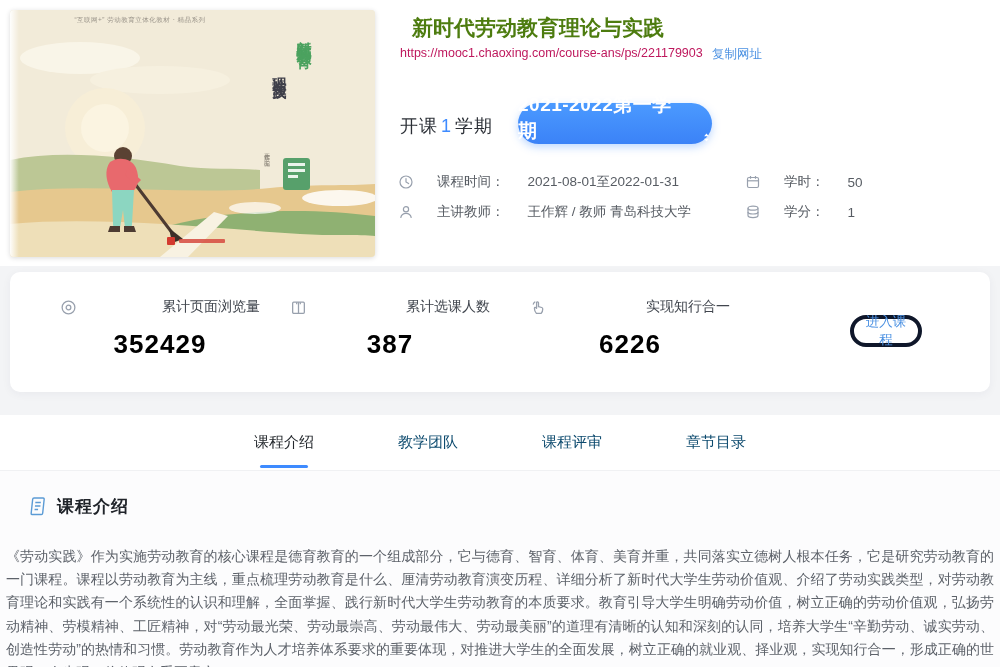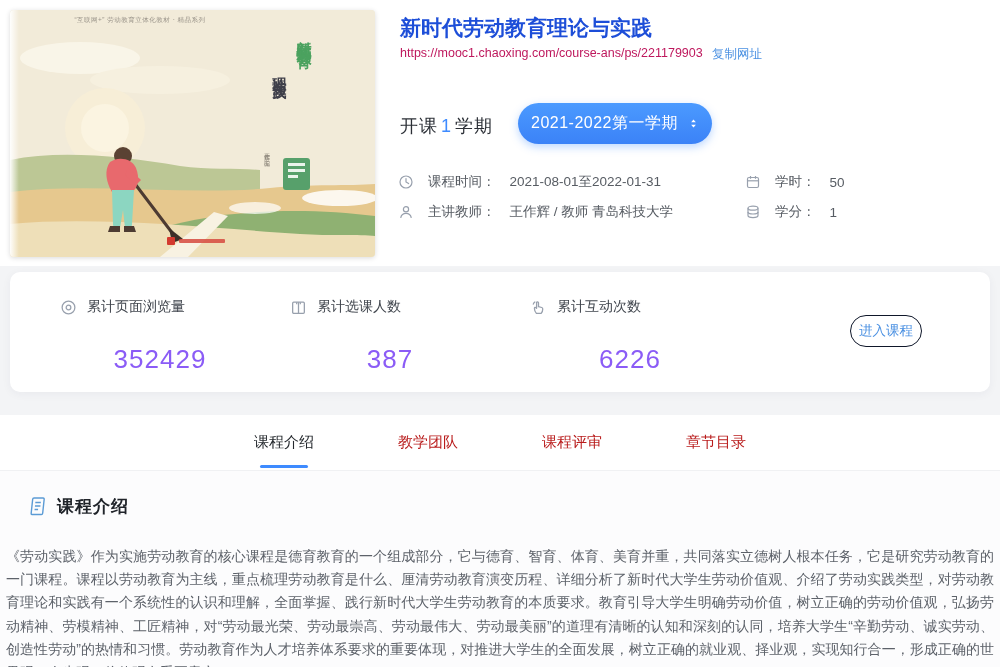--- a/index.html
+++ b/index.html
@@ -17,59 +17,59 @@
   .cover svg{position:absolute;left:0;top:0}
   .cover .edge{position:absolute;left:0;top:0;width:9px;height:100%;
     background:linear-gradient(90deg,rgba(255,255,255,.95),rgba(255,255,255,0));z-index:3}
   .cover .series{position:absolute;left:10px;top:6px;width:240px;text-align:center;
     font-size:6.5px;color:#9a948a;letter-spacing:.5px;z-index:2;white-space:nowrap}
   .vtext{position:absolute;writing-mode:vertical-rl;z-index:2}
   .t-green{right:62px;top:18px;font-size:15px;font-weight:bold;color:#4ba25f;letter-spacing:2px}
   .t-dark{right:86px;top:56px;font-size:14px;font-weight:bold;color:#3f3f49;letter-spacing:2px}
   .t-authors{right:104px;top:138px;font-size:6px;color:#8a8378;letter-spacing:1px}
 
-  .course-title{position:absolute;left:400px;top:14px;font-size:21px;font-weight:bold;color:#1d4ed8}
+  .course-title{position:absolute;left:412px;top:14px;font-size:21px;font-weight:bold;color:#4d7c0f}
   .url-row{position:absolute;left:400px;top:46px;font-size:12.5px;color:#be185d;display:flex;align-items:center}
   .copy-link{position:absolute;left:712px;top:46px;font-size:12.5px;color:#4a90e2;cursor:pointer}
 
   .sem-row{position:absolute;left:400px;top:114px;font-size:18px;color:#2b2f36;letter-spacing:1px}
   .sem-row .num{color:#3e8bff;padding:0 3px}
   .sem-pill{
     position:absolute;left:518px;top:103px;width:194px;height:41px;border-radius:21px;
     background:linear-gradient(180deg,#4b9aff,#3b82f7);
-    color:#fff;font-size:16px;display:flex;align-items:center;justify-content:center;gap:10px;
-    cursor:pointer;box-shadow:0 3px 8px rgba(62,139,255,.35);letter-spacing:.5px;
-  }
-  .info-cell{position:absolute;display:flex;align-items:center;gap:14px;font-size:13.5px;color:#575c63}
+    color:#fff;font-size:19px;display:flex;align-items:flex-end;justify-content:center;gap:10px;
+    cursor:pointer;box-shadow:0 3px 8px rgba(62,139,255,.35);letter-spacing:.5px;font-weight:bold;
+  }
+  .info-cell{position:absolute;display:flex;align-items:center;gap:23px;font-size:13.5px;color:#575c63}
   .info-cell .ic{display:flex;align-items:center}
   .ic svg{display:block}
 
   
   .stats-card{
     position:absolute;left:10px;top:272px;width:980px;height:120px;background:#fff;
     border-radius:10px;box-shadow:0 2px 10px rgba(30,40,70,.05);
   }
   .stat{position:absolute;top:26px;width:200px;text-align:center}
-  .stat .lab{display:flex;align-items:center;justify-content:flex-start;gap:10px;font-size:14px;color:#41464e}
-  .stat .val{margin-top:28px;font-size:26px;font-weight:normal;color:#8b5cf6;letter-spacing:1px}
+  .stat .lab{display:flex;align-items:center;justify-content:space-between;gap:10px;font-size:14px;color:#41464e}
+  .stat .val{margin-top:13px;font-size:26px;font-weight:bold;color:#000000;letter-spacing:1px}
   .stat1{left:50px}.stat2{left:280px}.stat3{left:520px}
   .enter-btn{
     position:absolute;left:840px;top:43px;width:72px;height:32px;border-radius:17px;
-    border:1px solid #0f172a;background:#fff;color:#4a90e2;font-size:13.5px;
+    border:4px solid #0f172a;background:#fff;color:#4a90e2;font-size:13.5px;
     display:flex;align-items:center;justify-content:center;cursor:pointer;
     font-family:inherit;
   }
 
   
   .tabbar{
     position:absolute;left:0;top:415px;width:1000px;height:55px;background:#fff;
     display:flex;justify-content:center;align-items:stretch;gap:84px;
     box-shadow:0 1px 0 #eceef1;
   }
-  .tab{position:relative;font-size:15px;color:#b91c1c;display:flex;align-items:center;cursor:pointer}
+  .tab{position:relative;font-size:15px;color:#0c4a6e;display:flex;align-items:center;cursor:pointer}
   .tab.active{color:#24282d}
   .tab.active::after{
     content:"";position:absolute;left:50%;transform:translateX(-50%);bottom:2px;
     width:48px;height:3px;border-radius:2px;background:#3e8bff;
   }
 
   
   .content{position:absolute;left:0;top:470px;width:1000px;height:197px;background:#fcfcfd;border-top:1px solid #f0f1f3}
   .sec-head{position:absolute;left:28px;top:24px;display:flex;align-items:center;gap:10px}
   .sec-head .txt{font-size:17px;font-weight:bold;color:#20242a;letter-spacing:1px}
@@ -213,21 +213,21 @@
   </div>
 
   <div class="stat stat3">
     <div class="lab">
       <span class="ic">
         <svg width="17" height="17" viewBox="0 0 16 16" fill="none" stroke="#98a0ad" stroke-width="1.2">
             <path d="M6 13.5 C4.8 12.2 4.2 10.8 4.2 9.2 L4.2 8.4 C4.2 7.9 4.9 7.7 5.3 8 L6.2 8.8 L6.2 3.6 C6.2 3 6.6 2.6 7.1 2.6 C7.6 2.6 8 3 8 3.6 L8 7.2 L11 8 C11.6 8.2 12 8.7 12 9.3 C12 10.9 11.5 12.3 10.5 13.5 Z" stroke-linejoin="round"></path>
             <path d="M3.1 4.8 A3.6 3.6 0 0 1 4.6 2.8" stroke-linecap="round"></path>
           </svg>
       </span>
-      <span>累计互动次数</span>
+      <span>实现知行合一</span>
     </div>
     <div class="val">6226</div>
   </div>
 
   <button class="enter-btn">进入课程</button>
 </div>
 
 <div class="tabbar">
   <div class="tab active">课程介绍</div>
   <div class="tab">教学团队</div>

